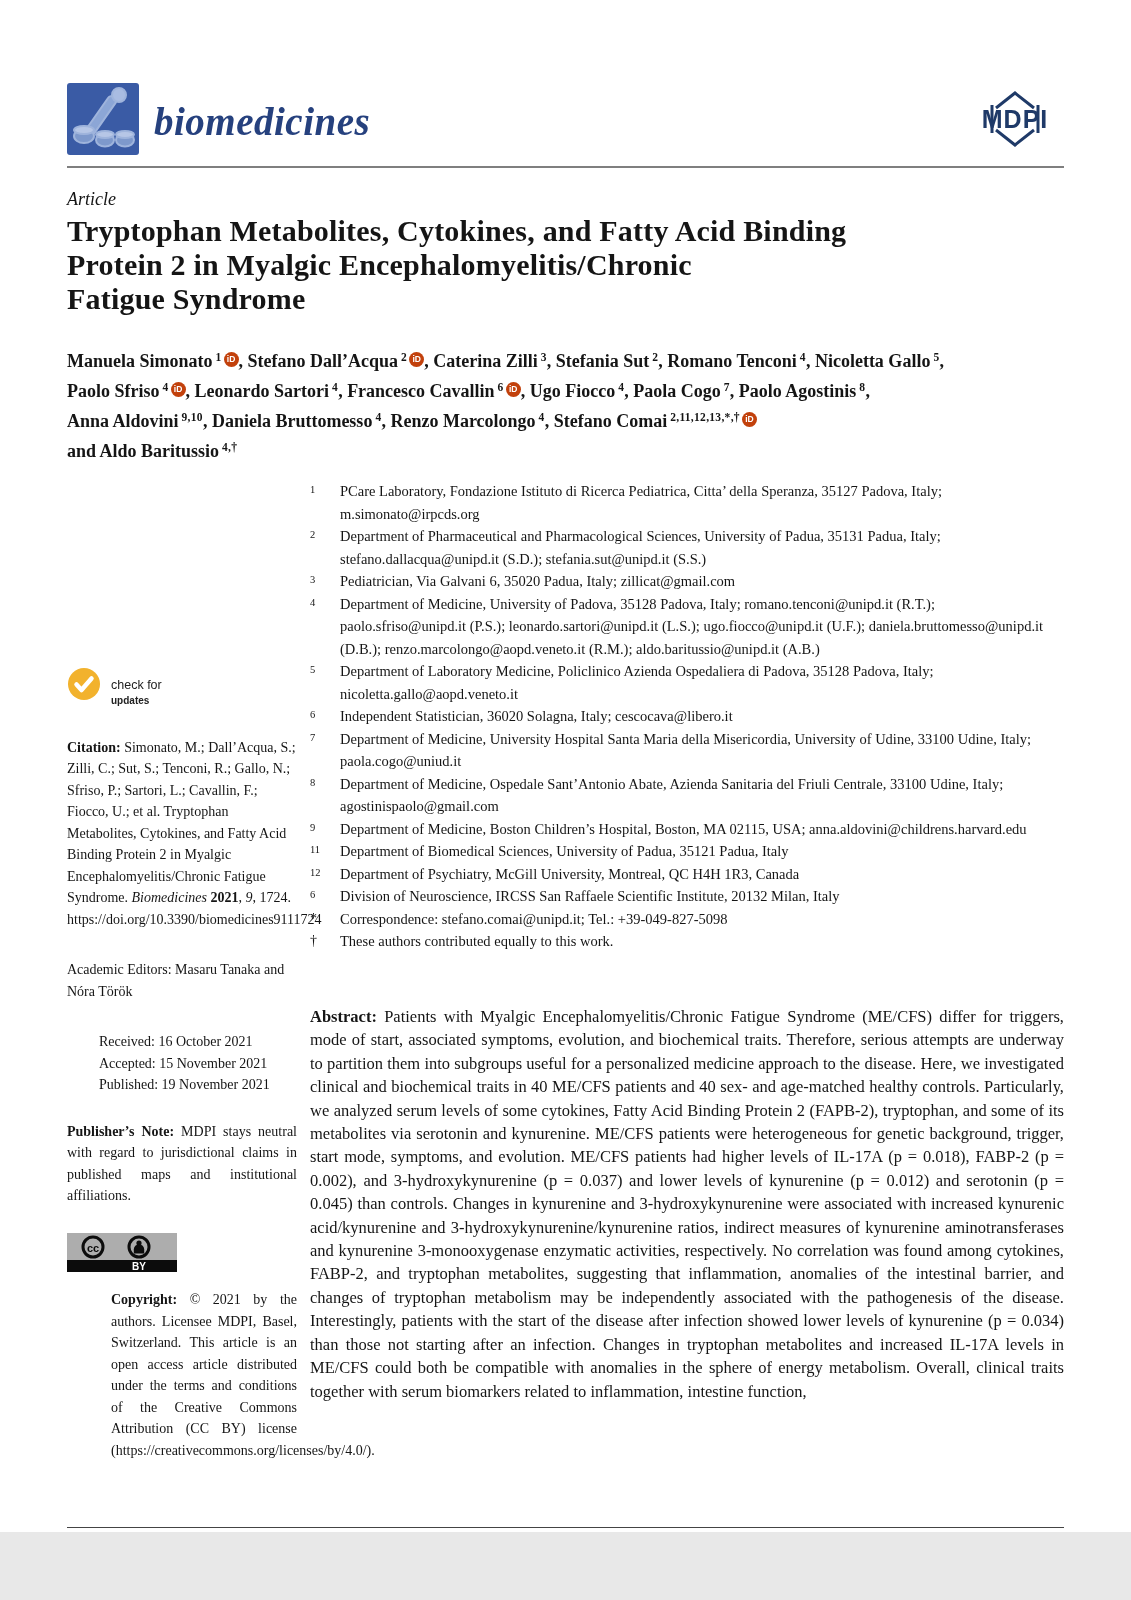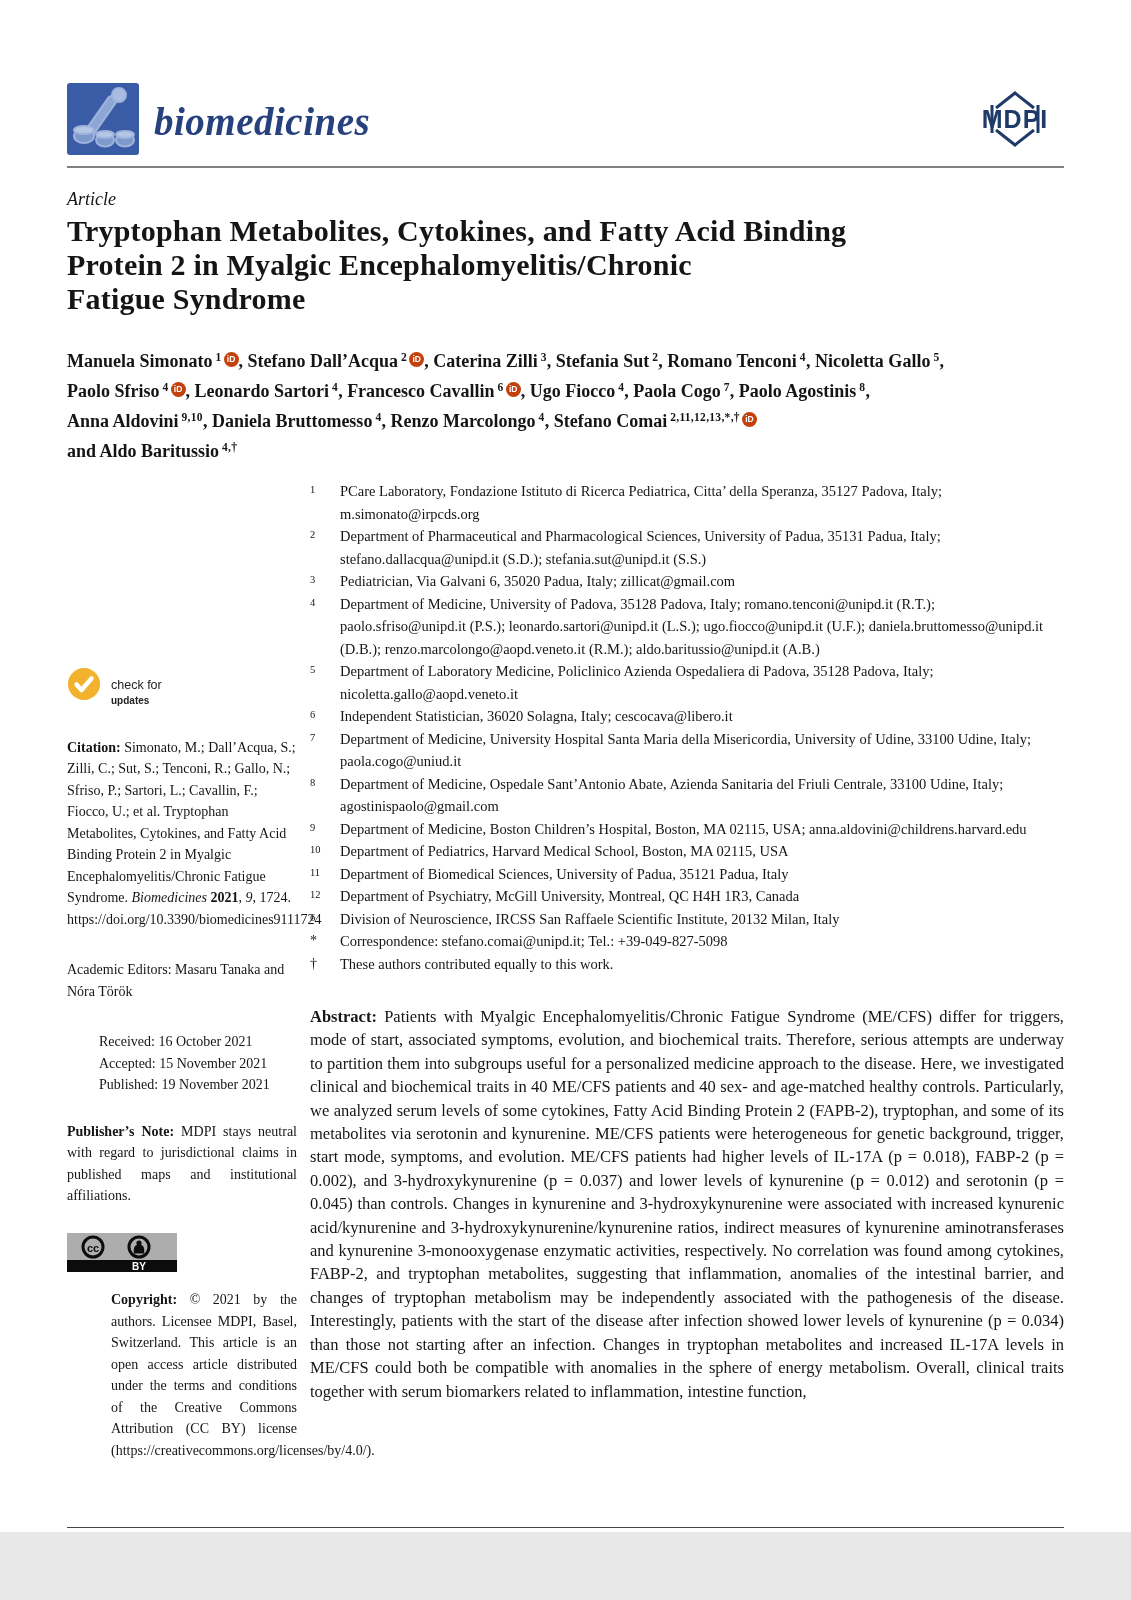--- a/index.html
+++ b/index.html
@@ -131,24 +131,20 @@
       </div>
       <div class="aff-row">
         <span class="aff-marker raised">8</span>
         <span class="aff-text">Department of Medicine, Ospedale Sant’Antonio Abate, Azienda Sanitaria del Friuli Centrale, 33100 Udine, Italy; agostinispaolo@gmail.com</span>
       </div>
       <div class="aff-row">
         <span class="aff-marker raised">9</span>
         <span class="aff-text">Department of Medicine, Boston Children’s Hospital, Boston, MA 02115, USA; anna.aldovini@childrens.harvard.edu</span>
       </div>
       <div class="aff-row">
-        <span class="aff-marker raised">10</span>
-        <span class="aff-text">Department of Pediatrics, Harvard Medical School, Boston, MA 02115, USA</span>
-      </div>
-      <div class="aff-row">
         <span class="aff-marker raised">11</span>
         <span class="aff-text">Department of Biomedical Sciences, University of Padua, 35121 Padua, Italy</span>
       </div>
       <div class="aff-row">
         <span class="aff-marker raised">12</span>
         <span class="aff-text">Department of Psychiatry, McGill University, Montreal, QC H4H 1R3, Canada</span>
       </div>
       <div class="aff-row">
         <span class="aff-marker raised">6</span>
         <span class="aff-text">Division of Neuroscience, IRCSS San Raffaele Scientific Institute, 20132 Milan, Italy</span>

